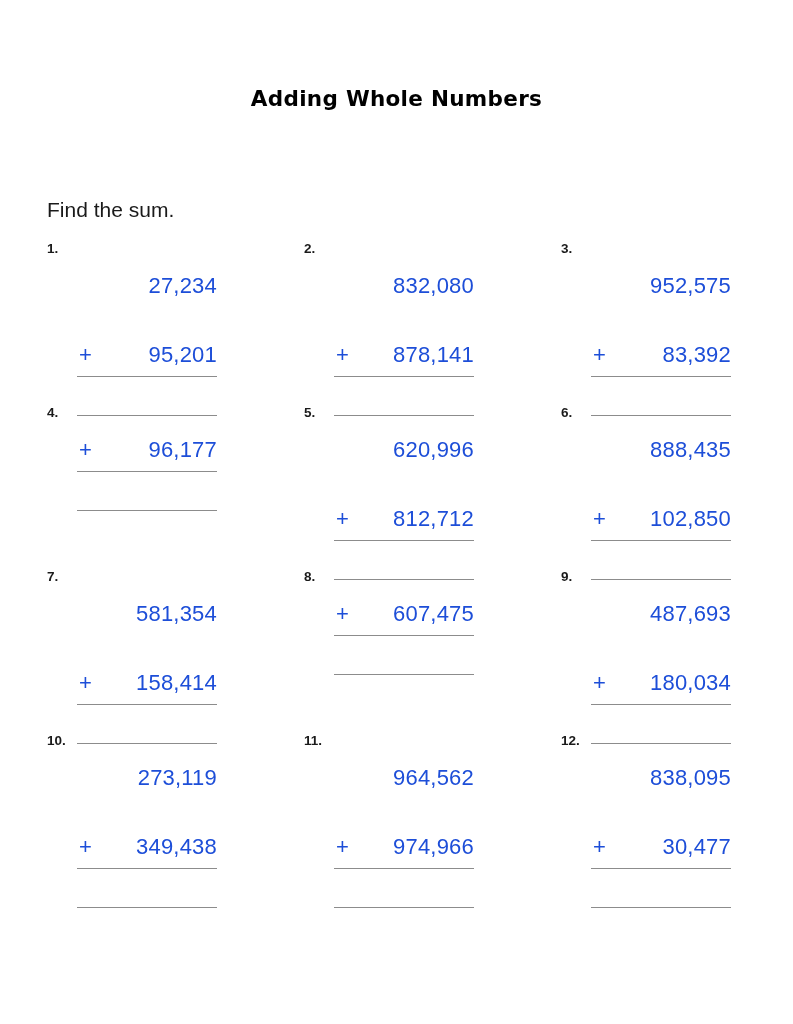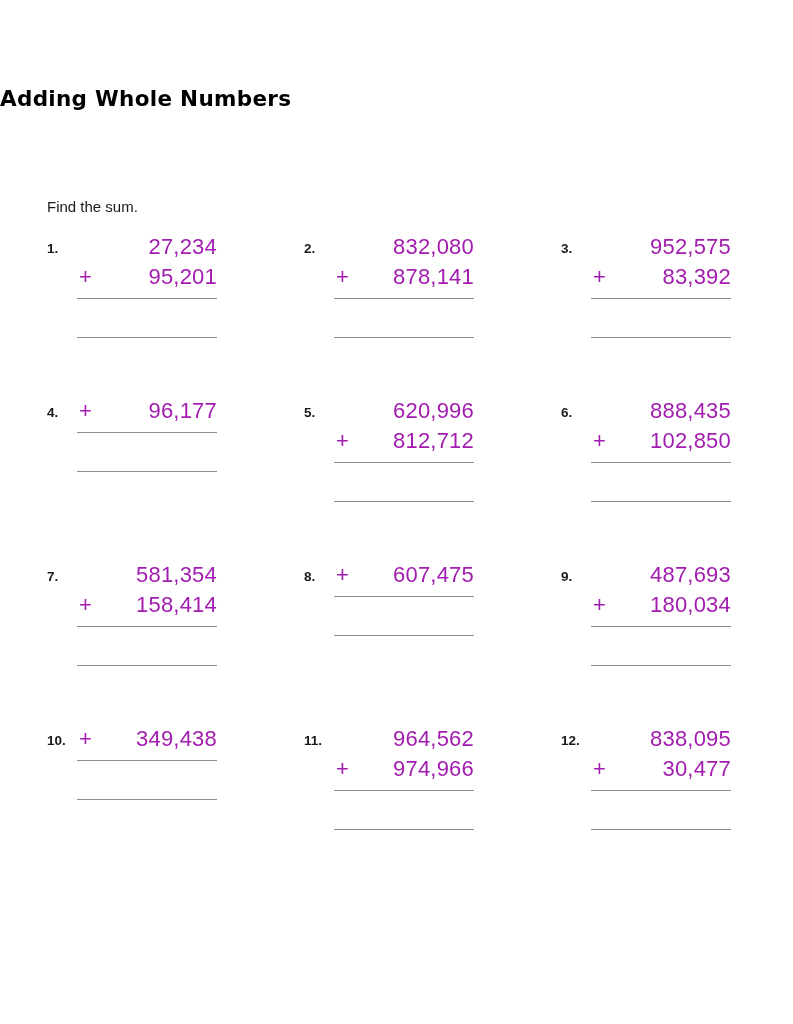--- a/index.html
+++ b/index.html
@@ -16,36 +16,37 @@
     font-family: "Liberation Sans", sans-serif;
     color: #1a1a1a;
   }
 
   
   .title-block {
     position: absolute;
     top: 86px;
     left: 0;
     width: 793px;
+    text-align: center;
   }
   .title-line {
     font-family: "DejaVu Sans", sans-serif;
     font-weight: bold;
     font-size: 21.5px;
     line-height: 26px;
     letter-spacing: 0.3px;
     color: #000000;
   }
 
   
   .instruction {
     position: absolute;
     top: 198px;
     left: 47px;
-    font-size: 15px;
+    font-size: 21px;
     color: #1a1a1a;
   }
 
   
   .grid {
     position: absolute;
     top: 232px;
     left: 47px;
     width: 700px;
     display: grid;
@@ -69,22 +70,23 @@
   .stack {
     flex: 0 0 auto;
     width: 140px;
   }
   .row {
     display: flex;
     align-items: baseline;
     justify-content: flex-end;
     font-size: 22px;
     line-height: 30px;
-    color: #a21caf;
+    color: #1d4ed8;
     letter-spacing: 0.2px;
+    margin-top: 39px;
   }
   .op {
     flex: 0 0 auto;
     margin-right: auto;
     padding-left: 2px;
     font-size: 22px;
   }
   .num {
     flex: 0 0 auto;
     white-space: nowrap;
@@ -241,20 +243,23 @@
         </div>
         <div class="sum-rule"></div>
         <div class="answer-rule"></div>
       </div>
     </div>
 
     <div class="problem">
       <div class="prob-num">10.</div>
       <div class="stack">
         <div class="row">
+          <span class="num">273,119</span>
+        </div>
+        <div class="row">
           <span class="op">+</span>
           <span class="num">349,438</span>
         </div>
         <div class="sum-rule"></div>
         <div class="answer-rule"></div>
       </div>
     </div>
 
     <div class="problem">
       <div class="prob-num">11.</div>

